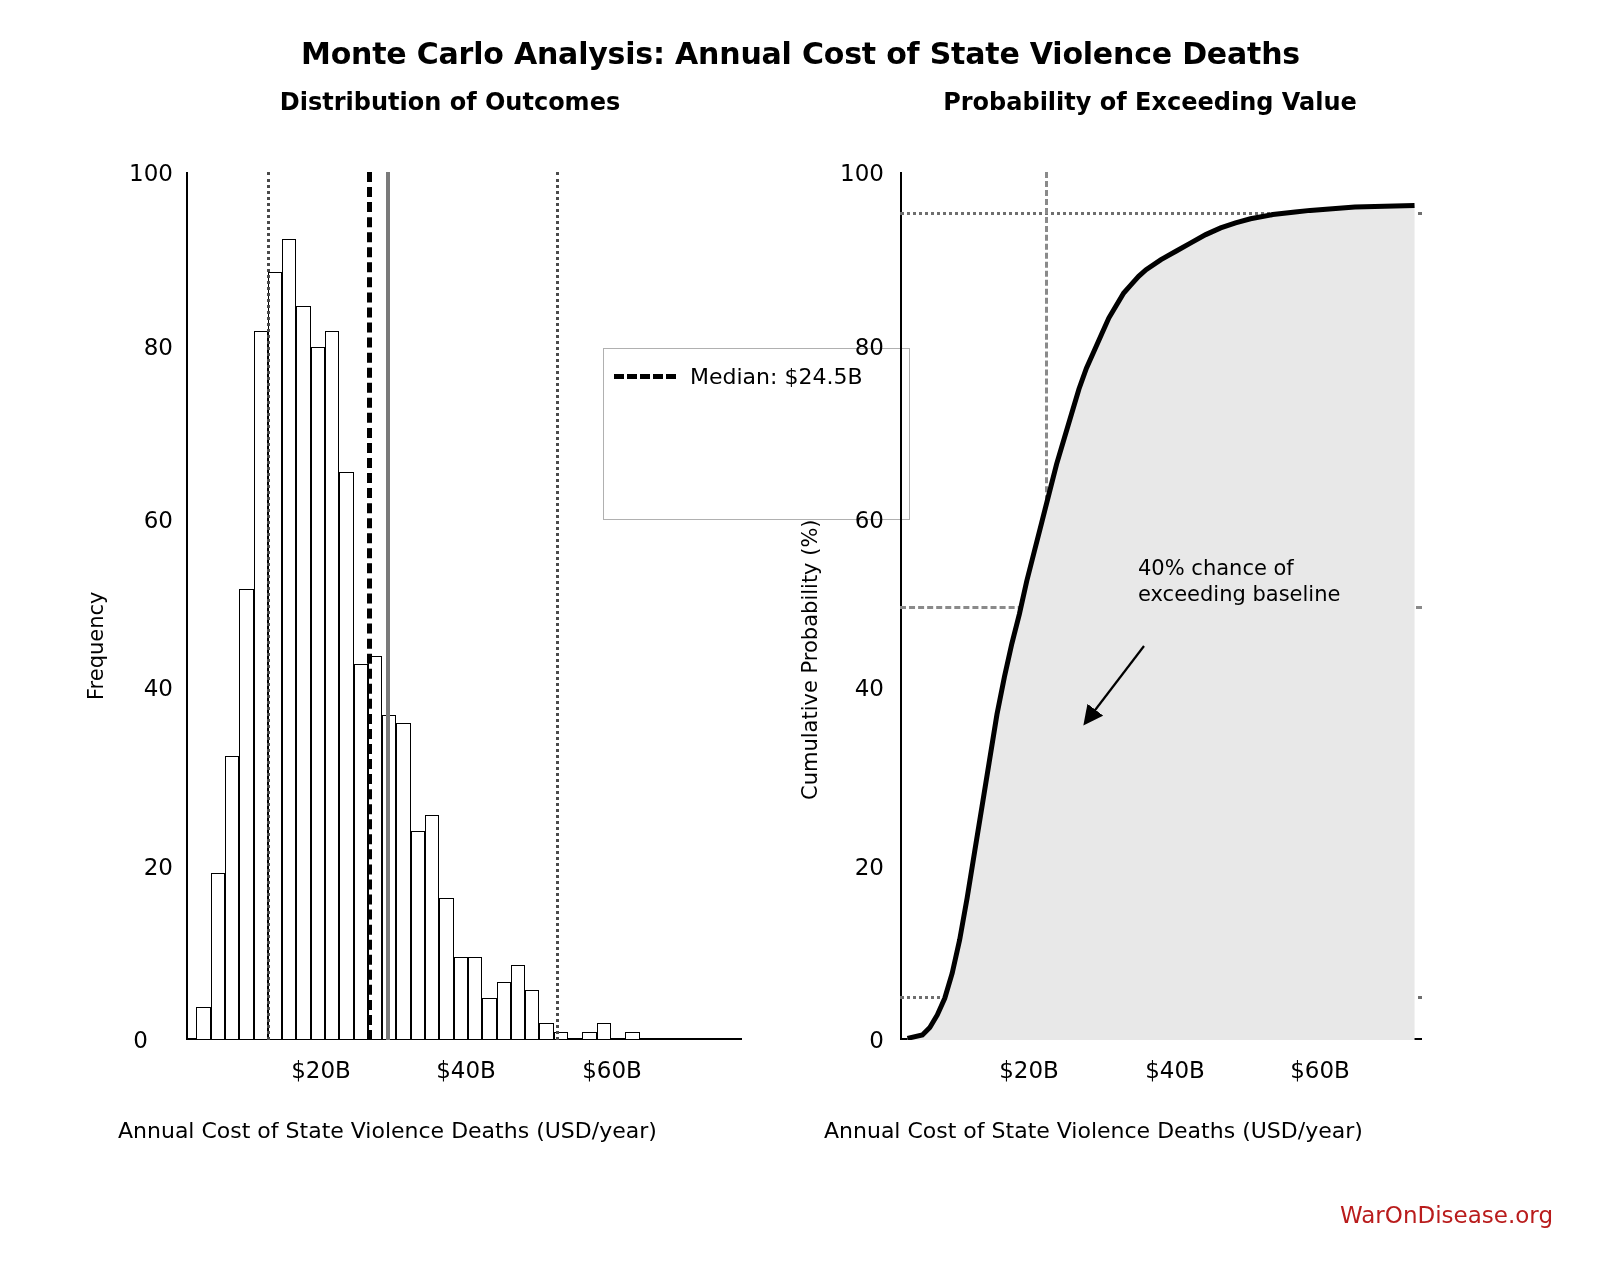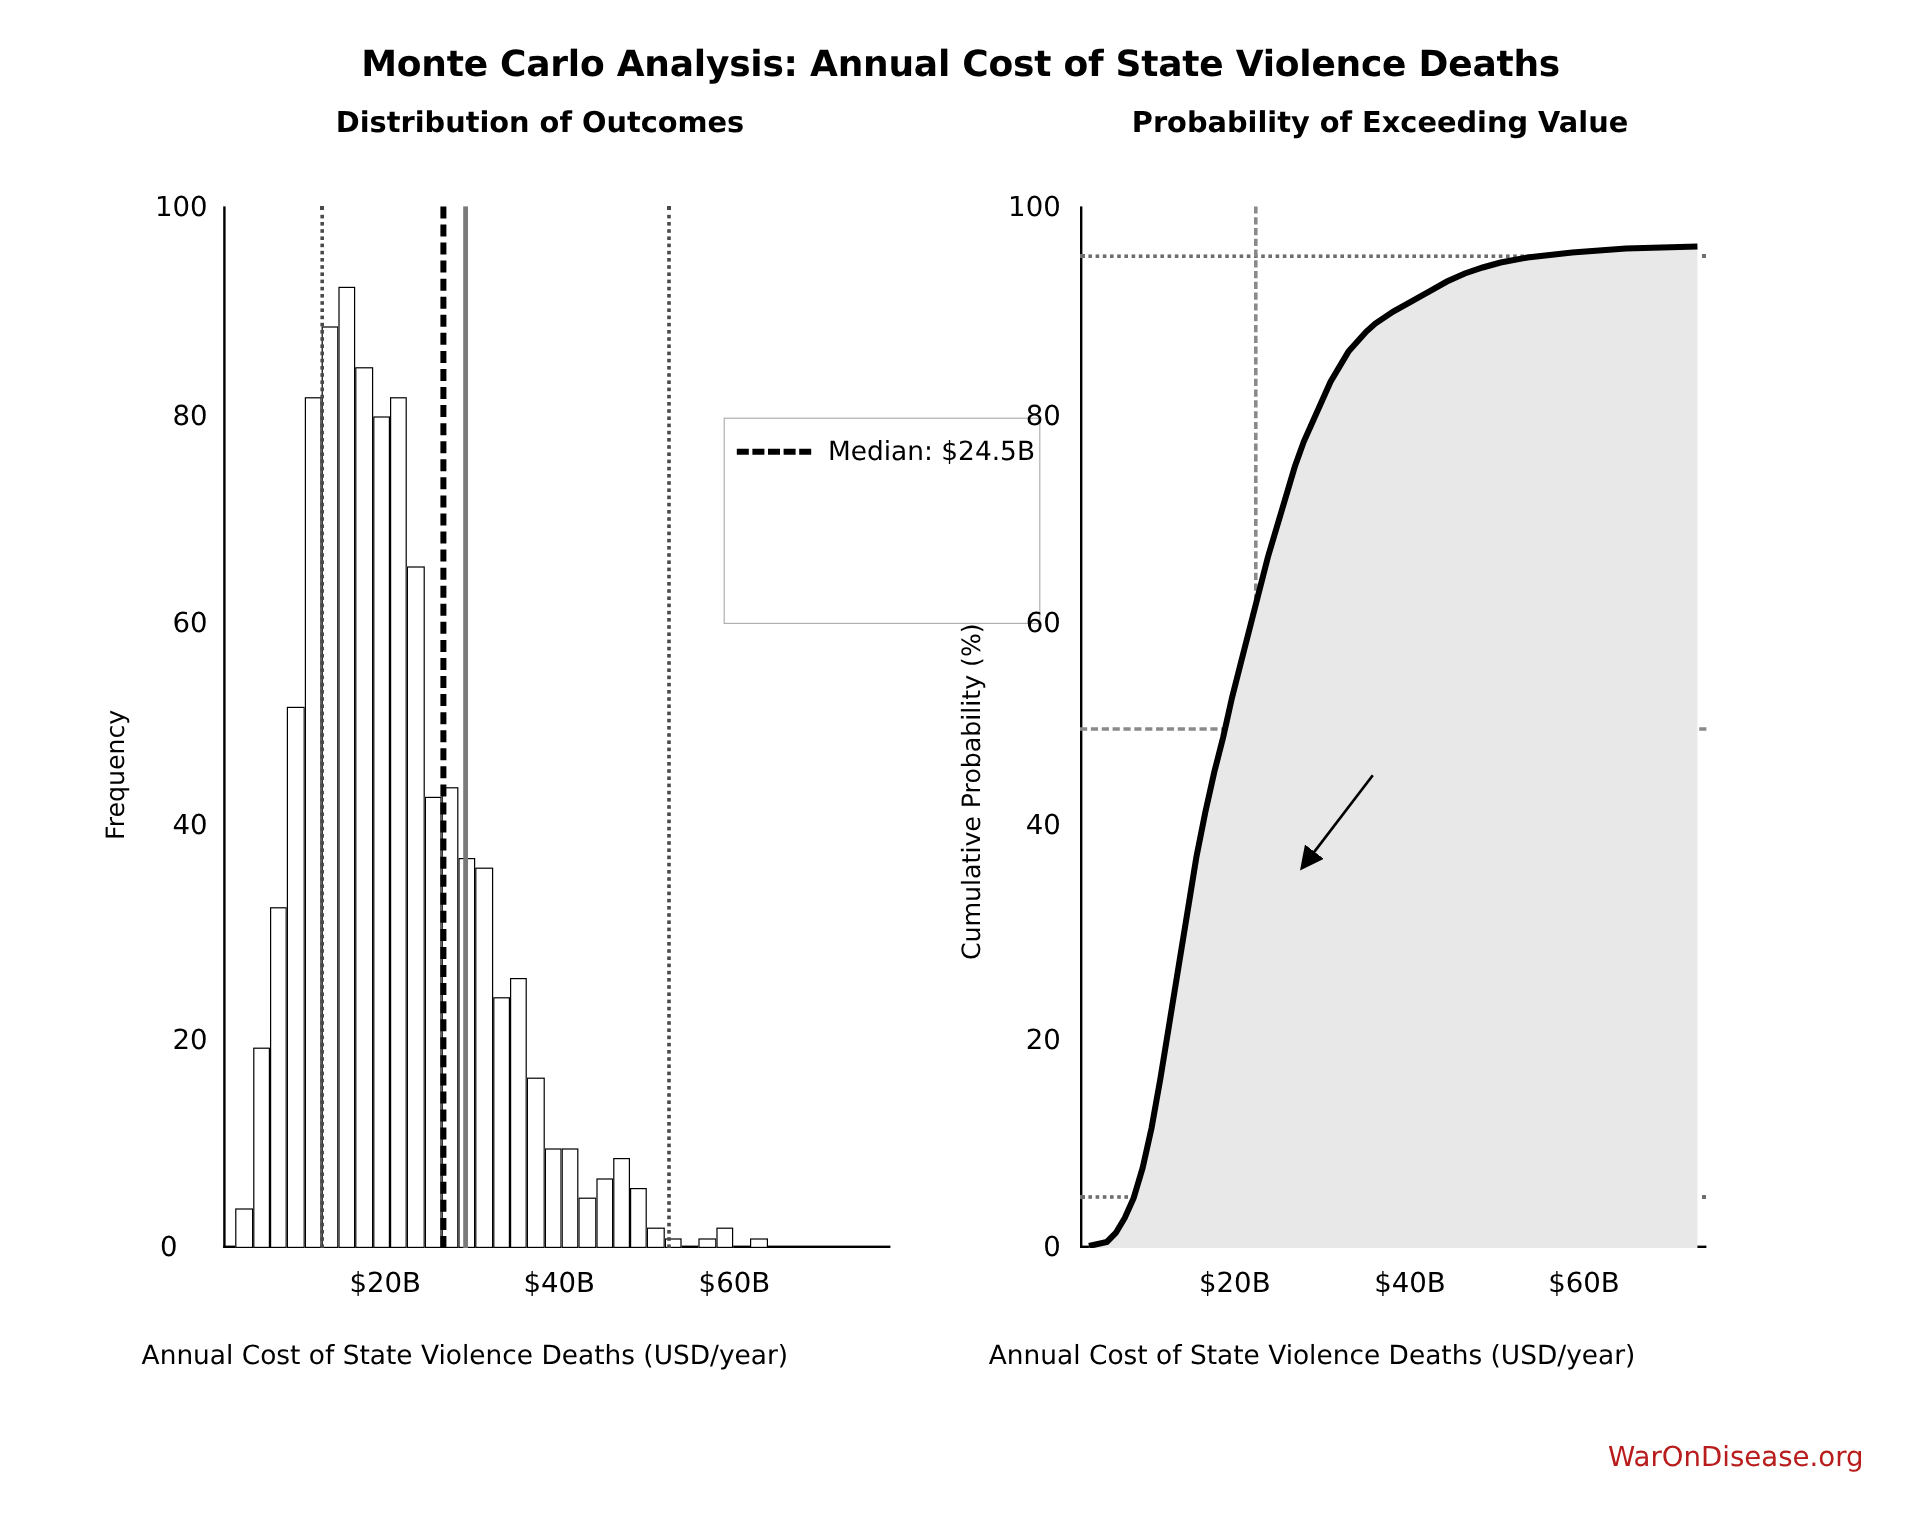--- a/index.html
+++ b/index.html
@@ -103,21 +103,21 @@
     height: 0;
   }
   .hline.dotted { border-top: 3px dotted #6e6e6e; }
   .hline.dashed { border-top: 3px dashed #8a8a8a; }
 
   
   .legend {
     position: absolute;
     left: 417px;
     top: 176px;
-    width: 264px;
+    width: 307px;
     height: 172px;
     background: #ffffff;
     border: 1px solid #b0b0b0;
     box-sizing: border-box;
     padding: 8px 10px 8px 10px;
   }
   .legend-row {
     display: flex;
     align-items: center;
     height: 38px;
@@ -243,20 +243,22 @@
     <svg class="cdf-wrap" viewBox="0 0 522 868" preserveAspectRatio="none" style="pointer-events:none;">
       <defs>
         <marker id="arrowhead" markerWidth="9" markerHeight="9" refX="7" refY="4.5" orient="auto">
           <path d="M0,0 L9,4.5 L0,9 z" fill="#000"></path>
         </marker>
       </defs>
       <line x1="244" y1="474" x2="186" y2="550" stroke="#000" stroke-width="2.2" marker-end="url(#arrowhead)"></line>
     </svg>
   </div>
 
+  <div class="annotation" style="left:1138px; top:555px;">40% chance of
+exceeding baseline</div>
 
   <div class="tick-label" style="left:884px; top:1027px; transform:translateX(-100%);">0</div>
   <div class="tick-label" style="left:884px; top:854px; transform:translateX(-100%);">20</div>
   <div class="tick-label" style="left:884px; top:675px; transform:translateX(-100%);">40</div>
   <div class="tick-label" style="left:884px; top:507px; transform:translateX(-100%);">60</div>
   <div class="tick-label" style="left:884px; top:334px; transform:translateX(-100%);">80</div>
   <div class="tick-label" style="left:884px; top:160px; transform:translateX(-100%);">100</div>
 
   <div class="tick-label" style="left:1029px; top:1057px; transform:translateX(-50%);">$20B</div>
   <div class="tick-label" style="left:1175px; top:1057px; transform:translateX(-50%);">$40B</div>

